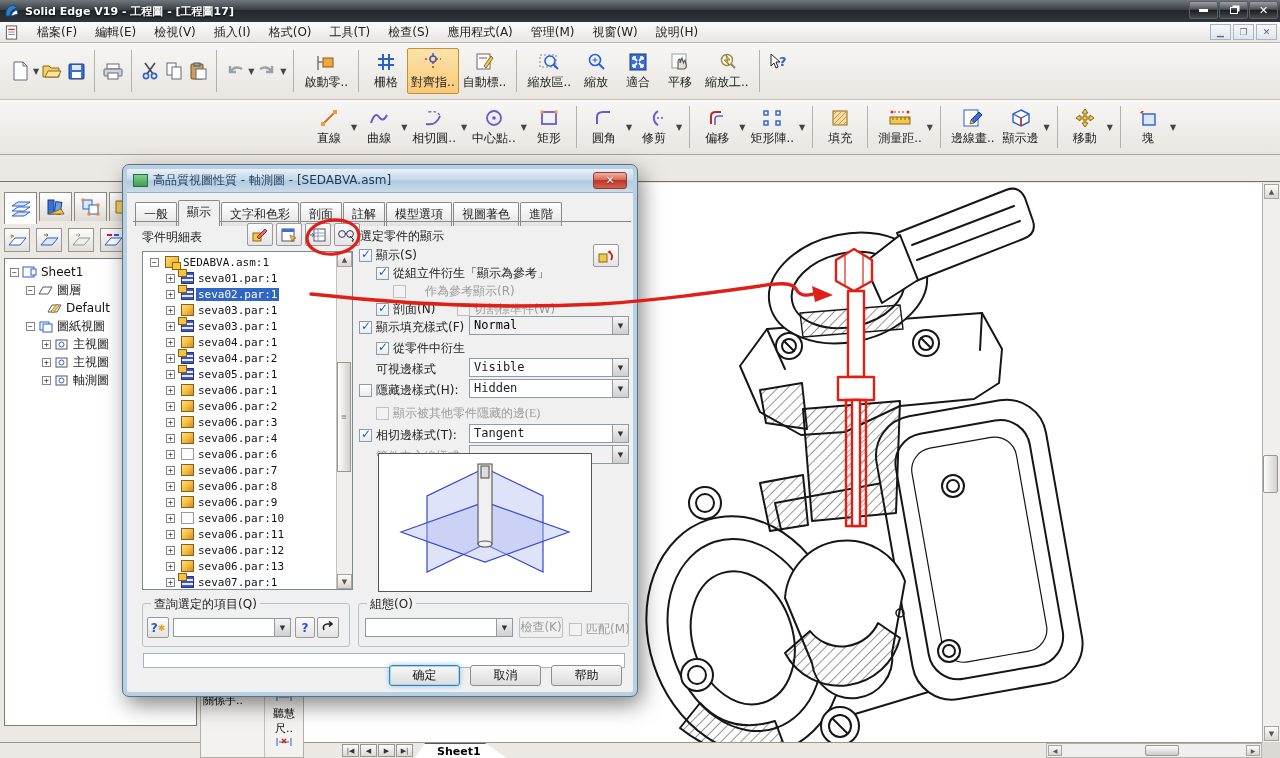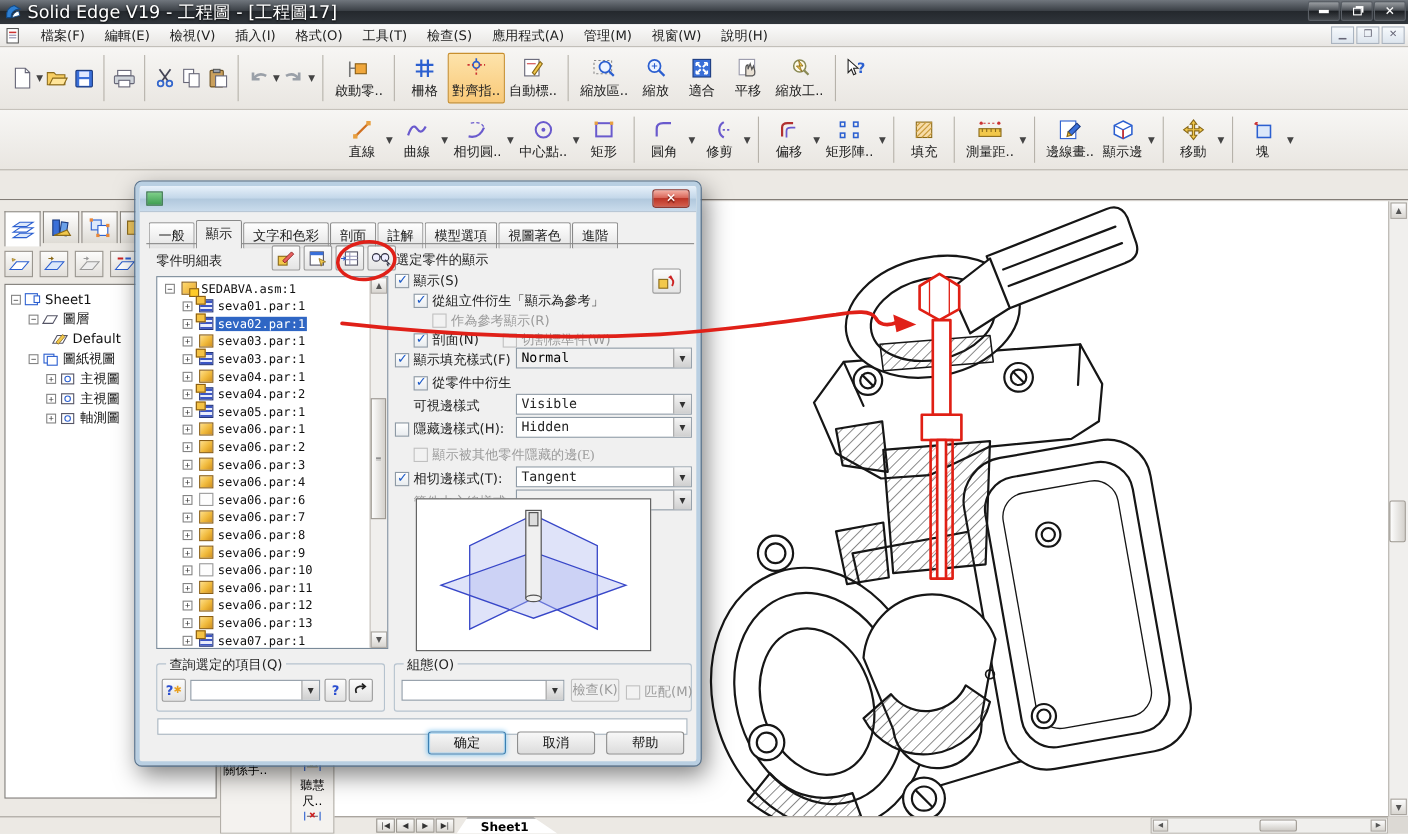--- a/index.html
+++ b/index.html
@@ -2,21 +2,21 @@
 <html><head>
 <meta charset="utf-8">
 <style>
   *{margin:0;padding:0;box-sizing:border-box;}
   html,body{width:1280px;height:758px;overflow:hidden;font-family:"DejaVu Sans","Liberation Sans",sans-serif;font-size:12px;background:#ece9e5;}
   #app{position:relative;width:1280px;height:758px;}
 
   
   #titlebar{position:absolute;left:0;top:0;width:1280px;height:22px;background:linear-gradient(#70767d,#3a3f45 45%,#24282d 46%,#31363c);display:flex;align-items:center;color:#fff;}
   #titlebar .logo{width:16px;height:16px;margin:0 5px 0 4px;}
-  #titlebar .ttl{font-size:16px;text-shadow:0 1px 2px #000;}
+  #titlebar .ttl{font-size:11px;text-shadow:0 1px 2px #000;font-weight:bold;}
   #winbtns{position:absolute;right:2px;top:1px;display:flex;gap:1px;}
   .wbtn{width:29px;height:18px;border:1px solid #5a5f66;border-radius:2px;background:linear-gradient(rgba(255,255,255,.35),rgba(255,255,255,.08) 45%,rgba(0,0,0,.25) 50%,rgba(255,255,255,.12));display:flex;align-items:center;justify-content:center;color:#fff;font-size:11px;}
   .wbtn .bar{width:9px;height:3px;background:#fff;}
   .wbtn .rst{width:8px;height:7px;border:1px solid #fff;box-shadow:2px -2px 0 -0.5px #fff;}
 
   
   #menubar{position:absolute;left:0;top:22px;width:1280px;height:21px;background:linear-gradient(#fbfbfb,#e8e6e3);border-bottom:1px solid #b9b5ae;display:flex;align-items:center;}
   #menubar .mico{width:16px;height:15px;margin:0 8px 0 4px;}
   .mitem{padding:14px 9px;color:#222;}
   #mdibtns{position:absolute;right:3px;top:2px;display:flex;gap:2px;}
@@ -778,20 +778,21 @@
           <line x1="16" y1="2" x2="16" y2="10" stroke="#2b5fd0"></line>
           <line x1="4" y1="6" x2="14" y2="6" stroke="#556"></line>
           <path d="M7,3 l4,4 m0,-4 l-4,4" stroke="#c22" stroke-width="1.4"></path>
         </svg>
     </div>
   </div>
 
   <div id="dialog">
     <div id="dlg-title">
       <div class="dico"></div>
+      <span>高品質視圖性質 - 軸測圖 - [SEDABVA.asm]</span>
       <div id="dlg-close">
           <span>✕</span>
         </div>
     </div>
     <div id="dlg-tabs">
       <div class="dtab">一般</div>
       <div class="dtab act">顯示</div>
       <div class="dtab">文字和色彩</div>
       <div class="dtab">剖面</div>
       <div class="dtab">註解</div>
@@ -958,21 +959,21 @@
       <span class="flabel">選定零件的顯示</span>
     </div>
     <div class="optrow" style="left:232px;top:78px;">
         <span class="cb on"></span>
         <span>顯示(S)</span>
       </div>
     <div class="optrow" style="left:249px;top:96px;">
         <span class="cb on"></span>
         <span>從組立件衍生「顯示為參考」</span>
       </div>
-    <div class="optrow dis" style="left:266px;top:114px;">
+    <div class="optrow dis" style="left:266px;top:114px;gap:15px;">
         <span class="cb dis"></span>
         <span>作為參考顯示(R)</span>
       </div>
     <div class="optrow" style="left:249px;top:132px;">
         <span class="cb on"></span>
         <span>剖面(N)</span>
       </div>
     <div class="optrow dis" style="left:330px;top:132px;">
         <span class="cb dis"></span>
         <span>切割標準件(W)</span>

